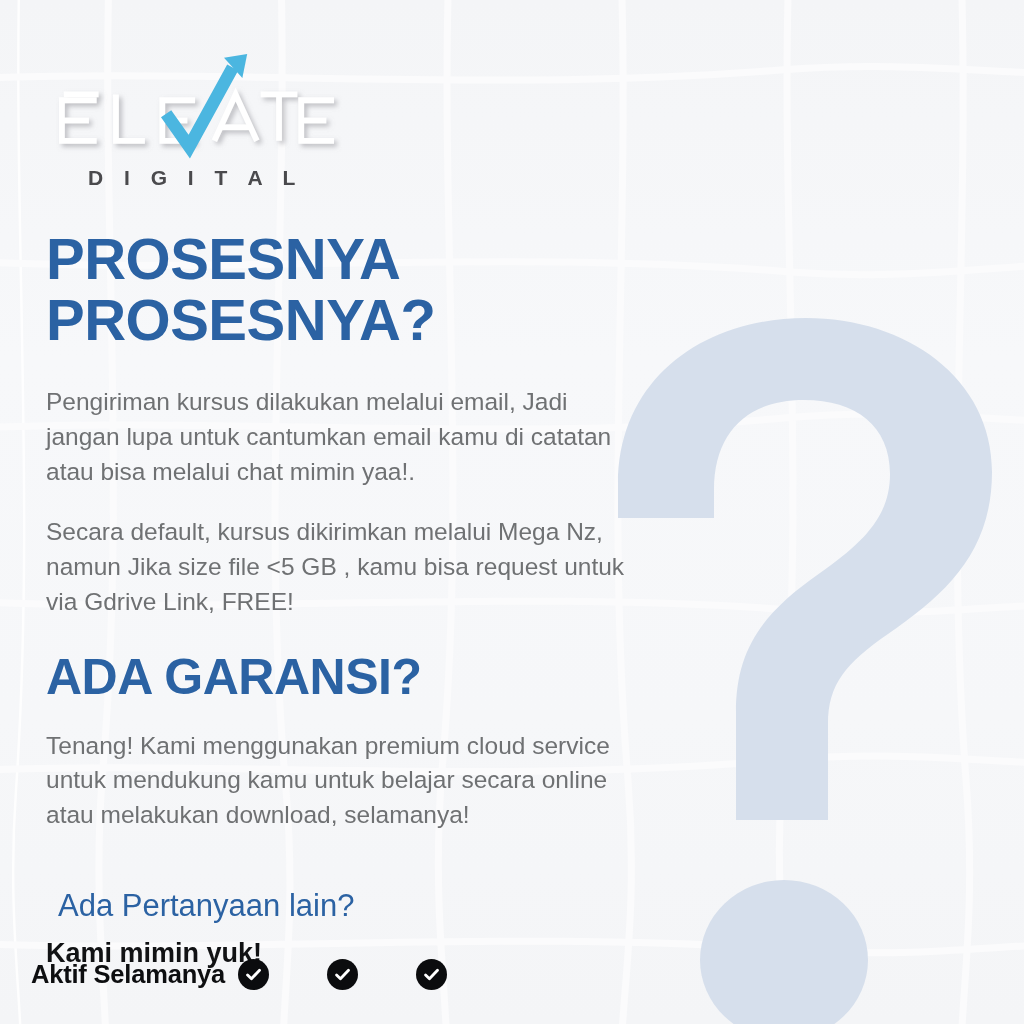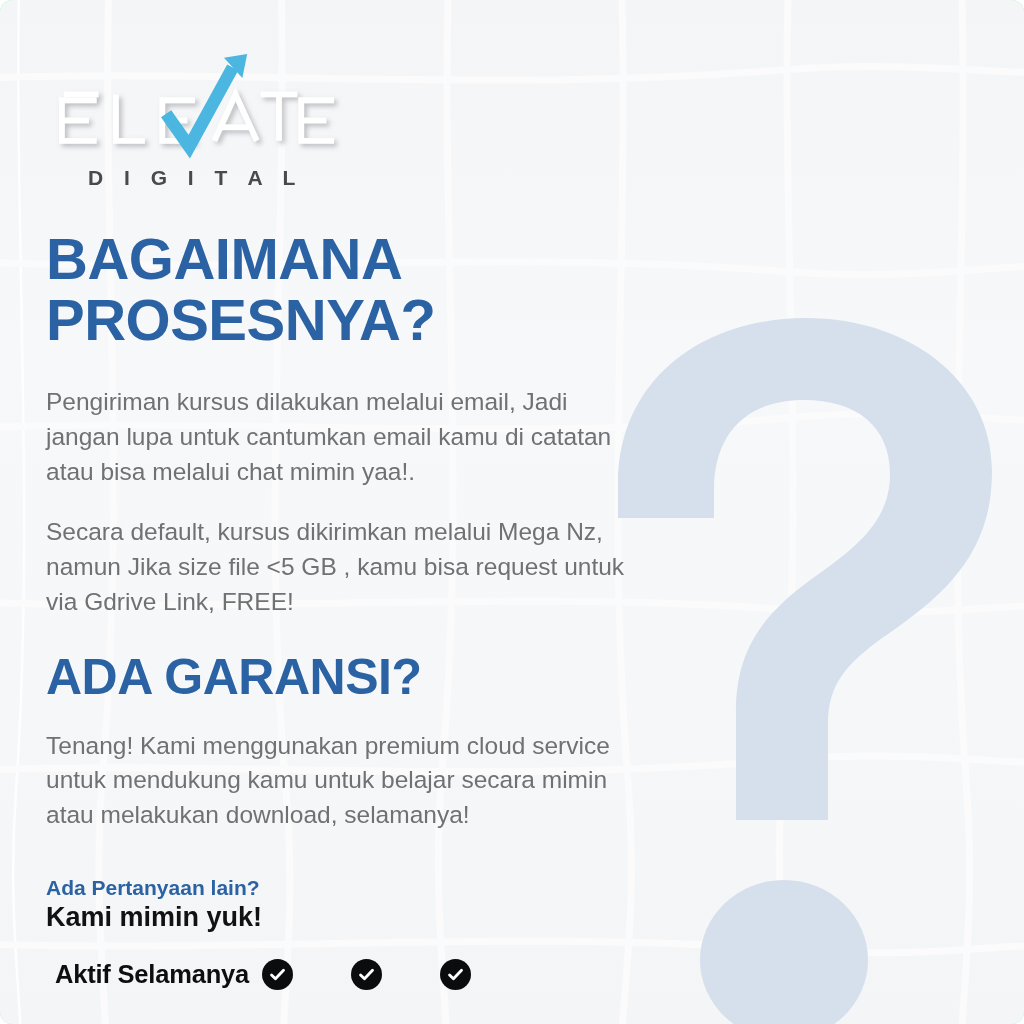--- a/index.html
+++ b/index.html
@@ -7,21 +7,20 @@
     padding: 0;
     background: #ffffff;
   }
   #poster {
     position: relative;
     width: 1024px;
     height: 1024px;
     overflow: hidden;
     background: #86efac;
     font-family: "Liberation Sans", sans-serif;
-    border-radius: 12px;
     -webkit-font-smoothing: antialiased;
   }
 
   
   .bg-base {
     position: absolute;
     inset: 0;
     background: linear-gradient(180deg, #f4f5f7 0%, #f7f8fa 35%, #f6f7f9 70%, #f4f5f7 100%);
   }
   .bg-grid {
@@ -100,43 +99,43 @@
     color: #6f7173;
     font-weight: 400;
   }
   .gap-a { height: 34px; }
   .gap-b { height: 26px; }
   .gap-c { height: 30px; }
   .gap-d { height: 24px; }
   .gap-e { height: 42px; }
 
   .cta-blue {
-    margin: 0;
-    font-size: 21px;
+    margin: 12px;
+    font-size: 31px;
     line-height: 1.22;
-    font-weight: 700;
+    font-weight: 400;
     color: #2b62a3;
   }
   .cta-black {
     margin: 0;
     font-size: 27px;
     line-height: 1.22;
     font-weight: 700;
     color: #111214;
   }
 
   
   .footer {
     position: absolute;
     left: 0;
     right: 0;
     bottom: 34px;
     display: flex;
     align-items: center;
-    padding-left: 55px;
+    padding-left: 31px;
     gap: 58px;
   }
   .badge {
     display: flex;
     align-items: center;
     gap: 13px;
     white-space: nowrap;
   }
   .badge-label {
     font-size: 25.5px;
@@ -239,39 +238,39 @@
         <path d="M 118 64 L 142 98 L 187 16" fill="none" stroke="#4bb6e0" stroke-width="13" stroke-linecap="butt" stroke-linejoin="miter"></path>
         <path d="M 178 6 L 202 2 L 197 27 Z" fill="#4bb6e0"></path>
       </g>
     </svg>
     <div class="logo-sub">D I G I T A L</div>
   </div>
 
   <div class="content">
 
     <h1 class="head">
-      <span>BAGAIMANA</span><br>
+      <span>PROSESNYA</span><br>
       <span>PROSESNYA?</span>
     </h1>
 
     <div class="gap-a"></div>
 
     <p class="body">Pengiriman kursus dilakukan melalui email, Jadi jangan lupa untuk cantumkan email kamu di catatan atau bisa melalui chat mimin yaa!.</p>
 
     <div class="gap-b"></div>
 
     <p class="body">Secara default, kursus dikirimkan melalui Mega Nz, namun Jika size file &lt;5 GB , kamu bisa request untuk via Gdrive Link, FREE!</p>
 
     <div class="gap-c"></div>
 
     <h1 class="head2">ADA GARANSI?</h1>
 
     <div class="gap-d"></div>
 
-    <p class="body">Tenang! Kami menggunakan premium cloud service untuk mendukung kamu untuk belajar secara mimin atau melakukan download, selamanya!</p>
+    <p class="body">Tenang! Kami menggunakan premium cloud service untuk mendukung kamu untuk belajar secara online atau melakukan download, selamanya!</p>
 
     <div class="gap-e"></div>
 
     <p class="cta-blue">Ada Pertanyaan lain?</p>
     <p class="cta-black">Kami mimin yuk!</p>
   </div>
 
   <div class="footer">
 
     <div class="badge">

